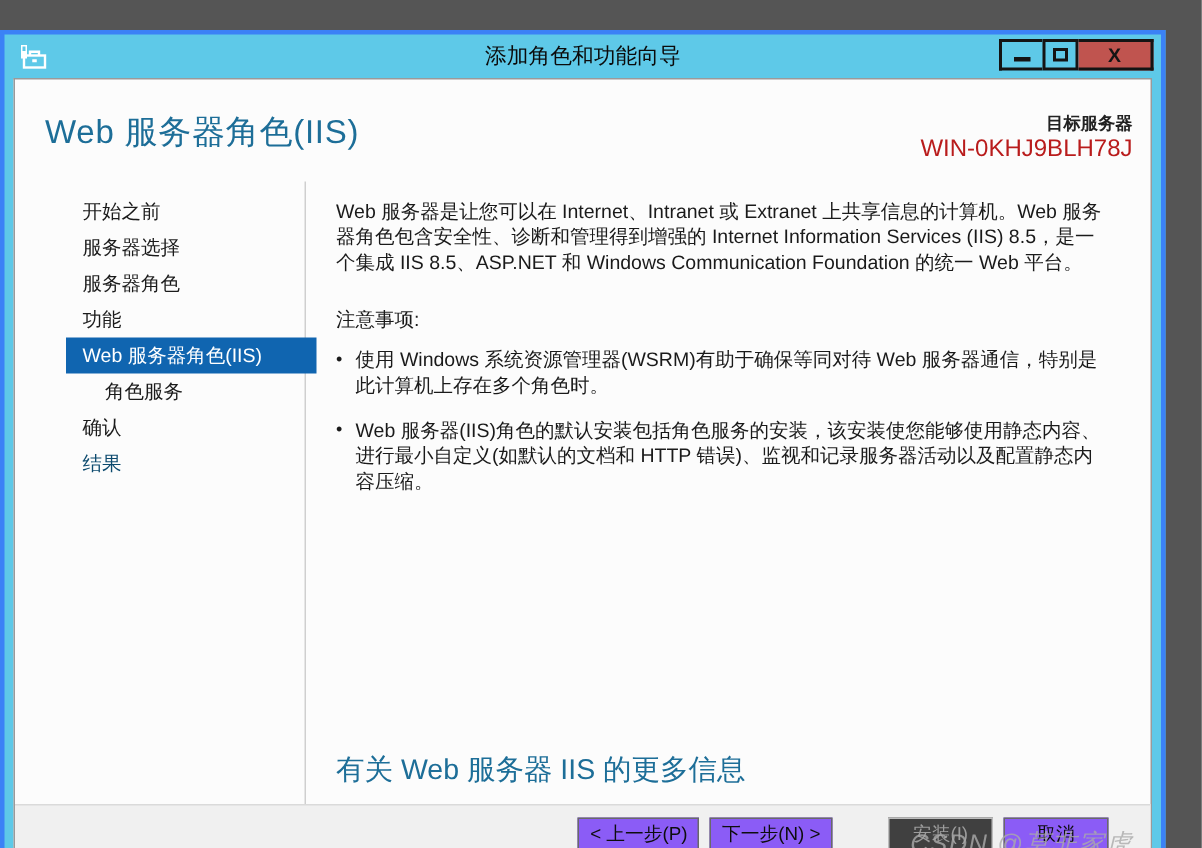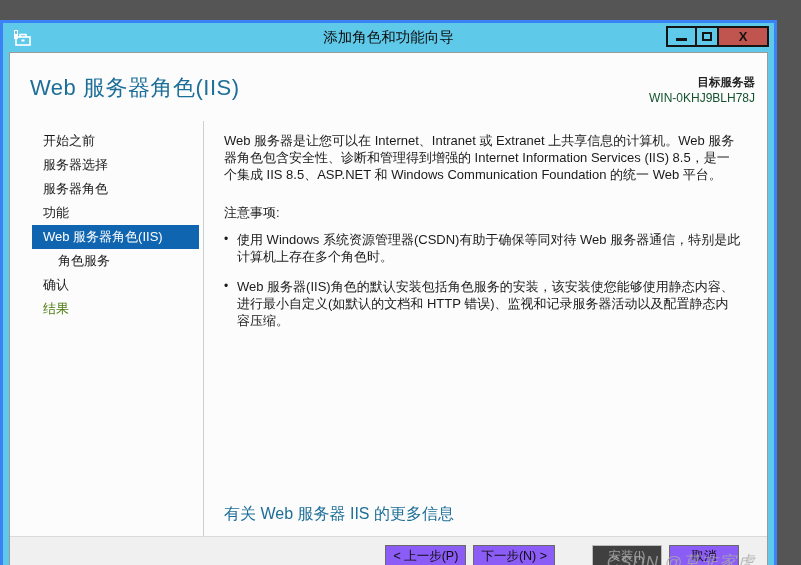--- a/index.html
+++ b/index.html
@@ -53,53 +53,54 @@
 
   
   .wiz-header{
     height:68px; flex:none;
     display:flex; justify-content:space-between;
     padding:20px 12px 0 20px;
   }
   .wiz-title{ font-size:22px; font-weight:300; color:#1d6e98; letter-spacing:.5px; }
   .target{ text-align:right; padding-top:2px; }
   .target-label{ font-size:11.5px; font-weight:bold; color:#222; }
-  .target-server{ font-size:12px; color:#14532d; margin-top:1px; }
+  .target-server{ font-size:16px; color:#b91c1c; margin-top:1px; }
 
   
   .wiz-body{ flex:1; display:flex; min-height:0; }
   .wiz-nav{
     width:194px; flex:none;
     border-right:1px solid #cfcfcf;
     padding-top:8px;
+    padding-left:12px;
   }
   .nav-item{
     height:24px; line-height:24px;
     margin-left:22px; width:167px;
     padding-left:11px;
     font-size:13px; color:#1b1b1b;
     cursor:pointer; white-space:nowrap;
   }
   .nav-item.selected{ background:#1065b0; color:#fff; }
   .nav-item.indent{ padding-left:26px; }
-  .nav-item.disabled{ color:#4d7c0f; cursor:default; }
+  .nav-item.disabled{ color:#0c4a6e; cursor:default; }
 
   .wiz-main{
     flex:1; display:flex; flex-direction:column;
     padding:11px 26px 14px 20px;
     font-size:13px; color:#1a1a1a; line-height:17px;
     min-height:0;
   }
   .notes-heading{ margin-top:21px; }
   .notes-list{ margin-top:10px; }
   .note-item{ display:flex; margin-bottom:13px; }
   .note-marker{ flex:none; width:13px; font-size:12px; }
   .more-info{
     margin-top:auto;
-    color:#1d6e98; font-size:16px; text-decoration:none; cursor:pointer;
+    color:#1d6e98; font-size:19px; text-decoration:none; cursor:pointer;
     align-self:flex-start;
   }
 
   
   .wiz-footer{
     height:39px; flex:none;
     background:#f0f0f0; border-top:1px solid #dadada;
     display:flex; align-items:center; justify-content:flex-end;
     padding-right:28px; position:relative;
   }
@@ -169,21 +170,21 @@
           <div class="nav-item">确认</div>
           <div class="nav-item disabled">结果</div>
         </div>
 
       <div class="wiz-main">
         <div class="intro">Web 服务器是让您可以在 Internet、Intranet 或 Extranet 上共享信息的计算机。Web 服务器角色包含安全性、诊断和管理得到增强的 Internet Information Services (IIS) 8.5，是一个集成 IIS 8.5、ASP.NET 和 Windows Communication Foundation 的统一 Web 平台。</div>
         <div class="notes-heading">注意事项:</div>
         <div class="notes-list">
             <div class="note-item">
               <span class="note-marker">•</span>
-              <span>使用 Windows 系统资源管理器(CSDN)有助于确保等同对待 Web 服务器通信，特别是此计算机上存在多个角色时。</span>
+              <span>使用 Windows 系统资源管理器(WSRM)有助于确保等同对待 Web 服务器通信，特别是此计算机上存在多个角色时。</span>
             </div>
             <div class="note-item">
               <span class="note-marker">•</span>
               <span>Web 服务器(IIS)角色的默认安装包括角色服务的安装，该安装使您能够使用静态内容、进行最小自定义(如默认的文档和 HTTP 错误)、监视和记录服务器活动以及配置静态内容压缩。</span>
             </div>
           </div>
         <a class="more-info">有关 Web 服务器 IIS 的更多信息</a>
       </div>
     </div>
 

